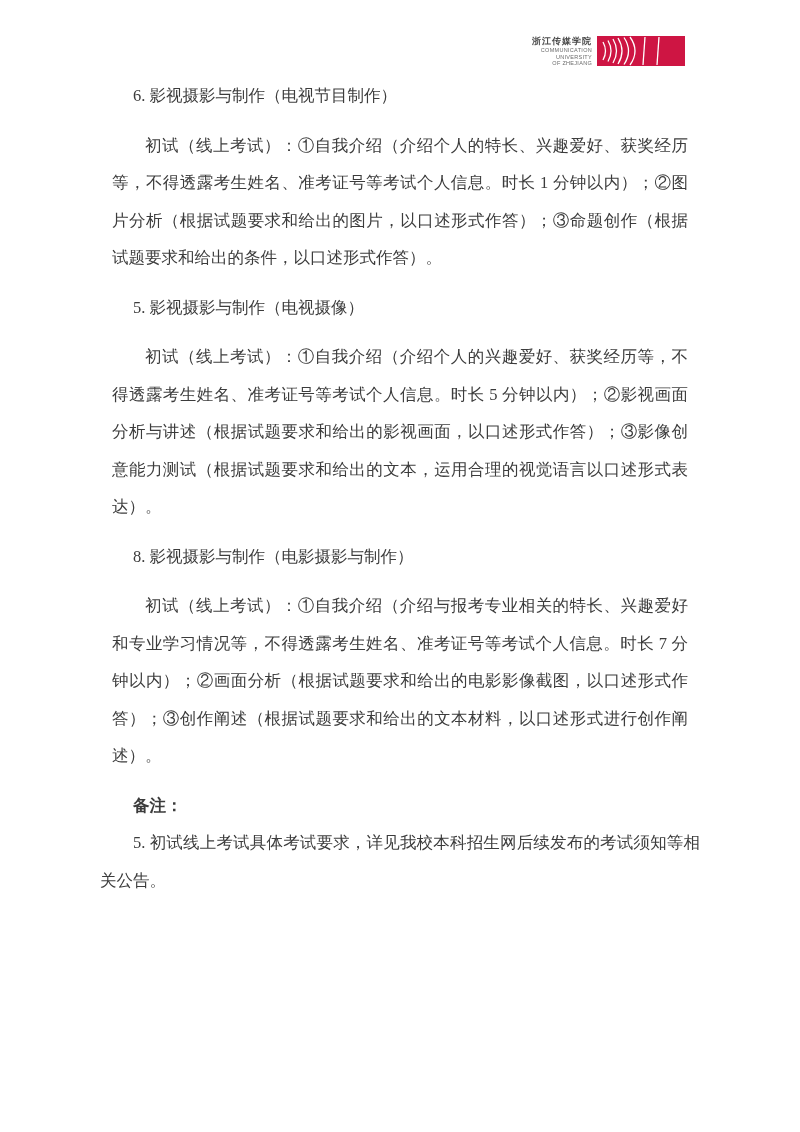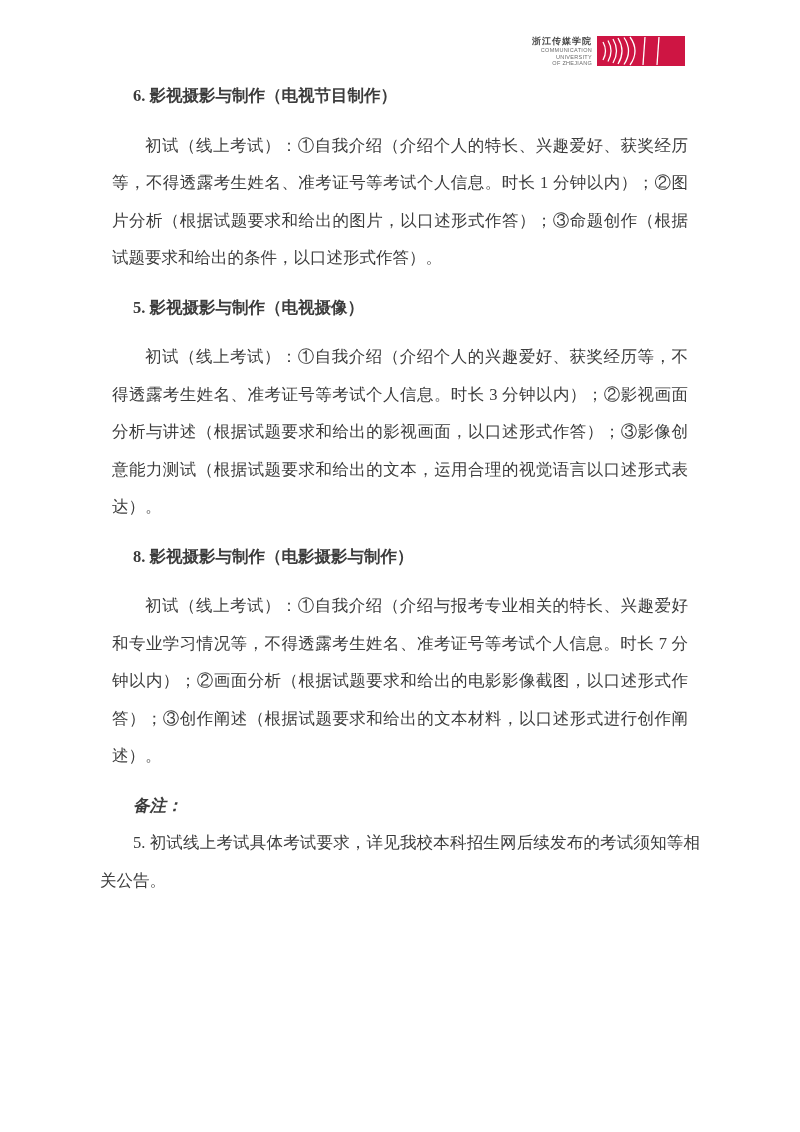--- a/index.html
+++ b/index.html
@@ -56,38 +56,37 @@
   
   .content {
     position: absolute;
     left: 100px;
     top: 77px;
     width: 600px;
     font-size: 16.5px;
     line-height: 37.5px;
   }
   .section-heading {
-    font-weight: bold;
+    font-weight: normal;
     text-indent: 2em;
     margin: 0;
   }
   .section-body {
     margin: 12px;
     text-indent: 2em;
     text-align: justify;
     text-justify: inter-ideograph;
   }
   .notes {
     margin-top: 5px;
   }
   .notes-heading {
     font-weight: bold;
     text-indent: 2em;
     margin: 0;
-    font-style: italic;
   }
   .note-item {
     margin: 0;
     text-indent: 2em;
     text-align: justify;
     text-justify: inter-ideograph;
   }
 
   
   .footer {
@@ -129,21 +128,21 @@
 
   <div class="content">
 
     <div class="section">
       <p class="section-heading">6. 影视摄影与制作（电视节目制作）</p>
       <p class="section-body">初试（线上考试）：①自我介绍（介绍个人的特长、兴趣爱好、获奖经历等，不得透露考生姓名、准考证号等考试个人信息。时长 1 分钟以内）；②图片分析（根据试题要求和给出的图片，以口述形式作答）；③命题创作（根据试题要求和给出的条件，以口述形式作答）。</p>
     </div>
 
     <div class="section">
       <p class="section-heading">5. 影视摄影与制作（电视摄像）</p>
-      <p class="section-body">初试（线上考试）：①自我介绍（介绍个人的兴趣爱好、获奖经历等，不得透露考生姓名、准考证号等考试个人信息。时长 3 分钟以内）；②影视画面分析与讲述（根据试题要求和给出的影视画面，以口述形式作答）；③影像创意能力测试（根据试题要求和给出的文本，运用合理的视觉语言以口述形式表达）。</p>
+      <p class="section-body">初试（线上考试）：①自我介绍（介绍个人的兴趣爱好、获奖经历等，不得透露考生姓名、准考证号等考试个人信息。时长 5 分钟以内）；②影视画面分析与讲述（根据试题要求和给出的影视画面，以口述形式作答）；③影像创意能力测试（根据试题要求和给出的文本，运用合理的视觉语言以口述形式表达）。</p>
     </div>
 
     <div class="section">
       <p class="section-heading">8. 影视摄影与制作（电影摄影与制作）</p>
       <p class="section-body">初试（线上考试）：①自我介绍（介绍与报考专业相关的特长、兴趣爱好和专业学习情况等，不得透露考生姓名、准考证号等考试个人信息。时长 7 分钟以内）；②画面分析（根据试题要求和给出的电影影像截图，以口述形式作答）；③创作阐述（根据试题要求和给出的文本材料，以口述形式进行创作阐述）。</p>
     </div>
 
 
     <div class="notes">
       <p class="notes-heading">备注：</p>

